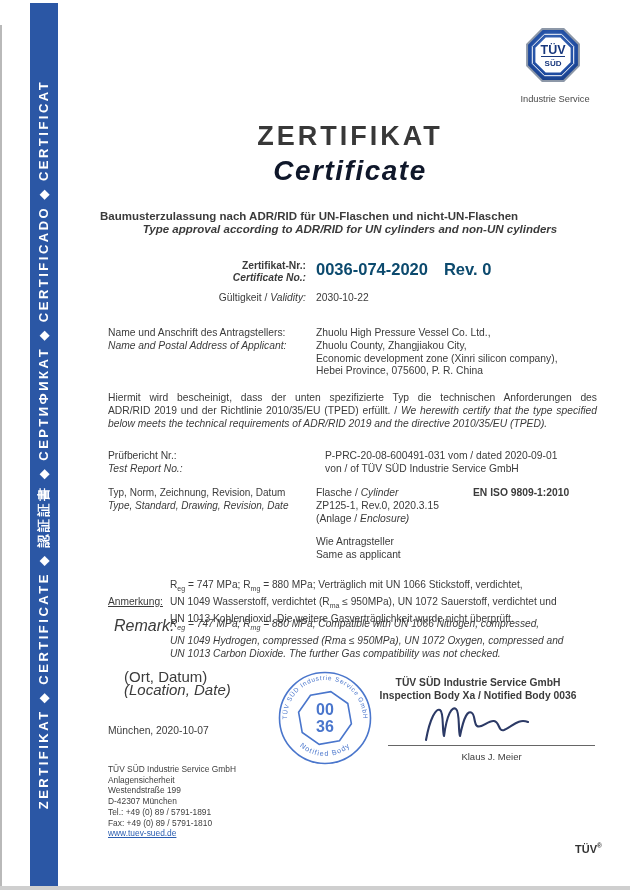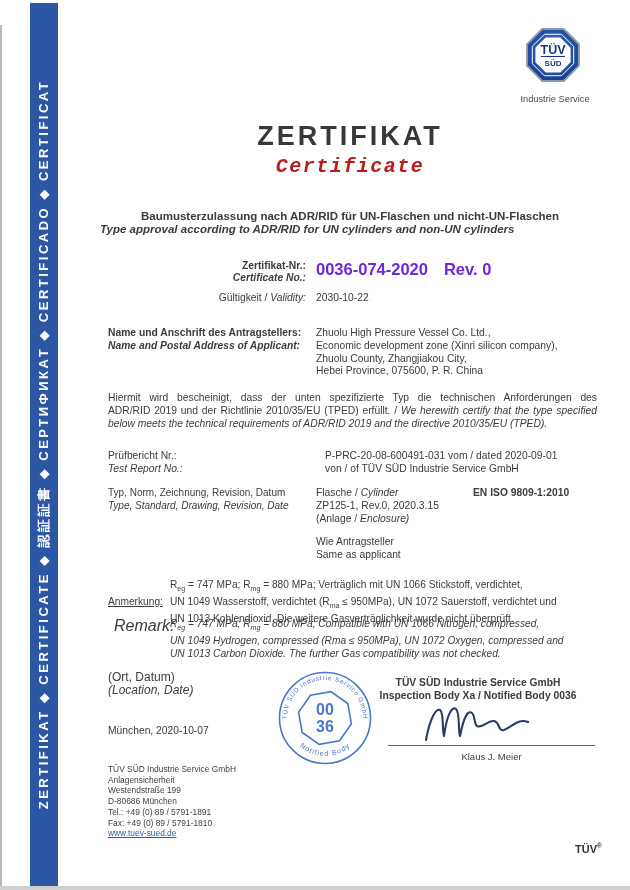--- a/index.html
+++ b/index.html
@@ -18,35 +18,35 @@
 
   
   .logo-svg{position:absolute;left:524px;top:26px;}
   .logo-tagline{position:absolute;left:500px;top:94px;width:110px;text-align:center;
         font-size:9.3px;color:#4a4a4a;}
 
   
   .title-de{position:absolute;left:100px;top:121px;width:500px;text-align:center;
         font-size:27px;font-weight:bold;letter-spacing:3px;color:#383838;}
   .title-en{position:absolute;left:100px;top:155px;width:500px;text-align:center;
-        font-size:20px;font-weight:bold;font-style:italic;letter-spacing:1.5px;color:#b91c1c;font-family:Liberation Mono, monospace;}
-  .subtitle-de{position:absolute;left:100px;top:210px;width:500px;text-align:center;
+        font-size:28px;font-weight:bold;font-style:italic;letter-spacing:1.5px;color:#0f172a;}
+  .subtitle-de{position:absolute;left:100px;top:210px;width:500px;
         font-size:11.5px;font-weight:bold;}
-  .subtitle-en{position:absolute;left:100px;top:223px;width:500px;text-align:left;
+  .subtitle-en{position:absolute;left:100px;top:223px;width:500px;text-align:center;
         font-size:11.5px;font-weight:bold;font-style:italic;}
   .it{font-style:italic;}
 
   .certno-label{position:absolute;left:100px;top:260px;width:206px;text-align:right;
         font-size:10.3px;font-weight:bold;line-height:11.8px;}
-  .certno-value{position:absolute;left:316px;top:260px;font-size:16.5px;font-weight:bold;color:#6d28d9;}
+  .certno-value{position:absolute;left:316px;top:260px;font-size:16.5px;font-weight:bold;color:#0c4a6e;}
   .certno-value .rev{margin-left:16px;}
   .validity-label{position:absolute;left:100px;top:292px;width:206px;text-align:right;font-size:10.3px;}
   .validity-value{position:absolute;left:316px;top:292px;font-size:10.3px;}
 
-  .applicant-label{position:absolute;left:108px;top:327px;font-size:10.3px;font-weight:bold;line-height:12.8px;}
+  .applicant-label{position:absolute;left:108px;top:327px;font-size:10.3px;font-weight:normal;line-height:12.8px;}
   .applicant-value{position:absolute;left:316px;top:327px;font-size:10.3px;line-height:12.8px;}
 
   .statement{position:absolute;left:108px;top:391px;width:489px;font-size:10.3px;line-height:13.2px;}
   .statement .jline{text-align:justify;text-align-last:justify;}
 
   .report-label{position:absolute;left:108px;top:450px;font-size:10.3px;line-height:12.8px;}
   .report-value{position:absolute;left:316px;top:450px;font-size:10.3px;line-height:12.8px;margin-left:9px;}
 
   .type-label{position:absolute;left:108px;top:487px;font-size:10px;line-height:12.8px;}
   .type-value{position:absolute;left:316px;top:487px;font-size:10.3px;line-height:12.8px;}
@@ -54,21 +54,21 @@
 
   .plant-label{position:absolute;left:108px;top:536px;font-size:10.3px;line-height:12.8px;}
   .plant-value{position:absolute;left:316px;top:536px;font-size:10.3px;line-height:12.8px;}
 
   .remark-label-de{position:absolute;left:108px;top:596px;font-size:10.2px;text-decoration:underline;}
   .remark-de{position:absolute;left:170px;top:578px;width:430px;font-size:10.2px;line-height:13px;}
   .remark-label-en{position:absolute;left:114px;top:617px;font-size:16px;font-style:italic;}
   .remark-en{position:absolute;left:170px;top:617px;width:430px;font-size:10.2px;line-height:13px;font-style:italic;}
   sub{font-size:7px;}
 
-  .placedate-label{position:absolute;left:108px;top:671px;font-size:12px;line-height:12.6px;}
+  .placedate-label{position:absolute;left:124px;top:671px;font-size:15px;line-height:12.6px;}
   .placedate-value{position:absolute;left:108px;top:725px;font-size:10.3px;}
   .address{position:absolute;left:108px;top:764px;font-size:8.4px;line-height:10.7px;color:#3e3e3e;}
   .address a{color:#2a5db0;}
 
   .stamp{position:absolute;left:277px;top:666px;}
 
   .body-header{position:absolute;left:358px;top:676px;width:240px;text-align:center;
         font-size:10.3px;font-weight:bold;line-height:13px;}
   .signature{position:absolute;left:420px;top:700px;}
   .sig-line{position:absolute;left:388px;top:745px;width:207px;height:1px;background:#666;}
@@ -126,22 +126,22 @@
     <span>Gültigkeit / </span><span class="it">Validity:</span>
   </div>
   <div class="validity-value">2030-10-22</div>
 
   <div class="applicant-label">
     <div>Name und Anschrift des Antragstellers:</div>
     <div class="it">Name and Postal Address of Applicant:</div>
   </div>
   <div class="applicant-value">
     <div>Zhuolu High Pressure Vessel Co. Ltd.,</div>
+    <div>Zhuolu County, Zhangjiakou City,</div>
     <div>Economic development zone (Xinri silicon company),</div>
-    <div>Zhuolu County, Zhangjiakou City,</div>
     <div>Hebei Province, 075600, P. R. China</div>
   </div>
 
   <div class="statement">
     <div class="jline">Hiermit wird bescheinigt, dass der unten spezifizierte Typ die technischen Anforderungen des</div>
     <div class="jline"><span>ADR/RID 2019 und der Richtlinie 2010/35/EU (TPED) erfüllt. / </span><span class="it">We herewith certify that the type specified</span></div>
     <div class="it">below meets the technical requirements of ADR/RID 2019 and the directive 2010/35/EU (TPED).</div>
   </div>
 
   <div class="report-label">
@@ -184,21 +184,21 @@
 
   <div class="placedate-label">
     <div>(Ort, Datum)</div>
     <div class="it">(Location, Date)</div>
   </div>
   <div class="placedate-value">München, 2020-10-07</div>
   <div class="address">
     <div>TÜV SÜD Industrie Service GmbH</div>
     <div>Anlagensicherheit</div>
     <div>Westendstraße 199</div>
-    <div>D-80686 München</div>
+    <div>D-42307 München</div>
     <div>Tel.: +49 (0) 89 / 5791-1891</div>
     <div>Fax: +49 (0) 89 / 5791-1810</div>
     <div><a href="#">www.tuev-sued.de</a></div>
   </div>
 
   <svg class="stamp" width="96" height="104" viewBox="0 0 96 104">
     <defs>
       <path id="arcTop" d="M 12.3 65 A 38 38 0 1 1 83.7 65"></path>
       <path id="arcBottom" d="M 12.3 39 A 38 38 0 1 0 83.7 39"></path>
     </defs>

